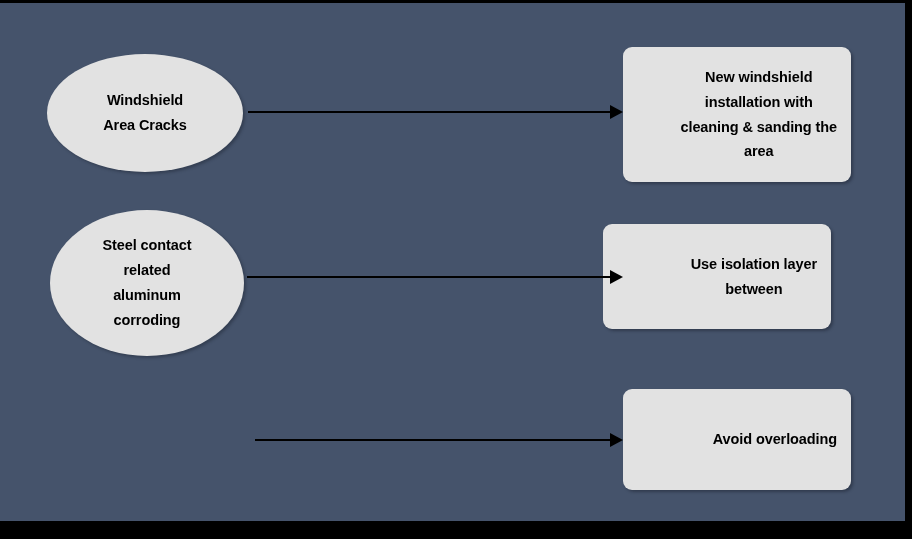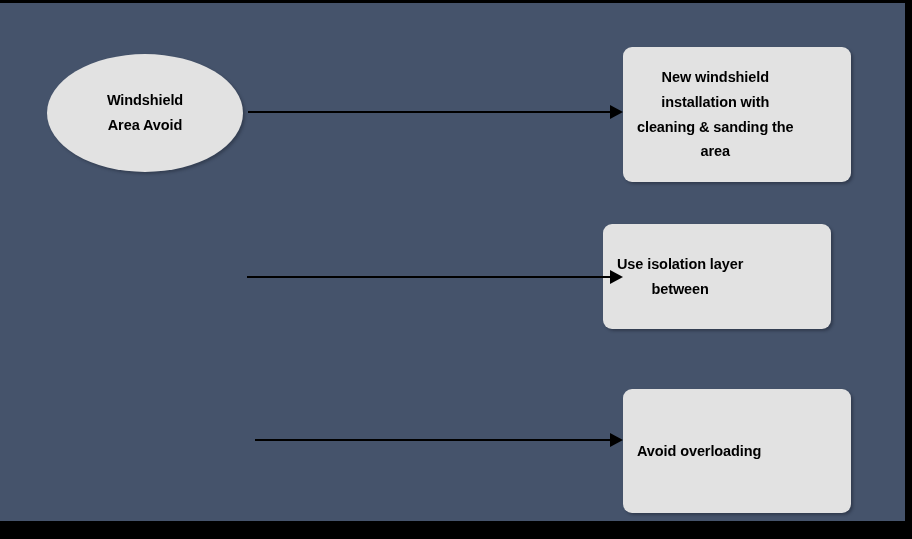--- a/index.html
+++ b/index.html
@@ -59,37 +59,37 @@
   #ellipse-3 { left: 55px;  top: 375px; width: 198px; height: 117px; }
 
   
   .rrect {
     position: absolute;
     background: #e2e2e2;
     border-radius: 9px;
     box-sizing: border-box;
     display: flex;
     align-items: center;
-    justify-content: flex-start;
+    justify-content: flex-end;
     text-align: center;
     color: #000000;
     font-weight: bold;
     font-size: 14.5px;
     line-height: 1.72;
     letter-spacing: -0.1px;
     box-shadow: 2px 2px 3px rgba(20,26,38,0.40);
   }
   .rrect .txt {
     padding: 0 14px;
     white-space: pre-line;
   }
 
   #rrect-1 { left: 623px; top: 44px;  width: 228px; height: 135px; }
   #rrect-2 { left: 603px; top: 221px; width: 228px; height: 105px; }
-  #rrect-3 { left: 623px; top: 386px; width: 228px; height: 124px; }
+  #rrect-3 { left: 623px; top: 386px; width: 228px; height: 101px; }
 
   
   .connector {
     position: absolute;
     height: 14px;
     pointer-events: none;
   }
   .connector .shaft {
     position: absolute;
     left: 0;
@@ -119,23 +119,29 @@
 </style>
 </head>
 <body>
 
 <div id="canvas">
 
   <div id="panel">
 
     <div class="ellipse" id="ellipse-1">
       <span class="txt">Windshield
-Area Avoid</span>
+Area Cracks</span>
     </div>
 
+    <div class="ellipse" id="ellipse-2">
+      <span class="txt">Steel contact
+related
+aluminum
+corroding</span>
+    </div>
 
 
     <div class="rrect" id="rrect-1">
       <span class="txt">New windshield
 installation with
 cleaning &amp; sanding the
 area</span>
     </div>
 
     <div class="rrect" id="rrect-2">

